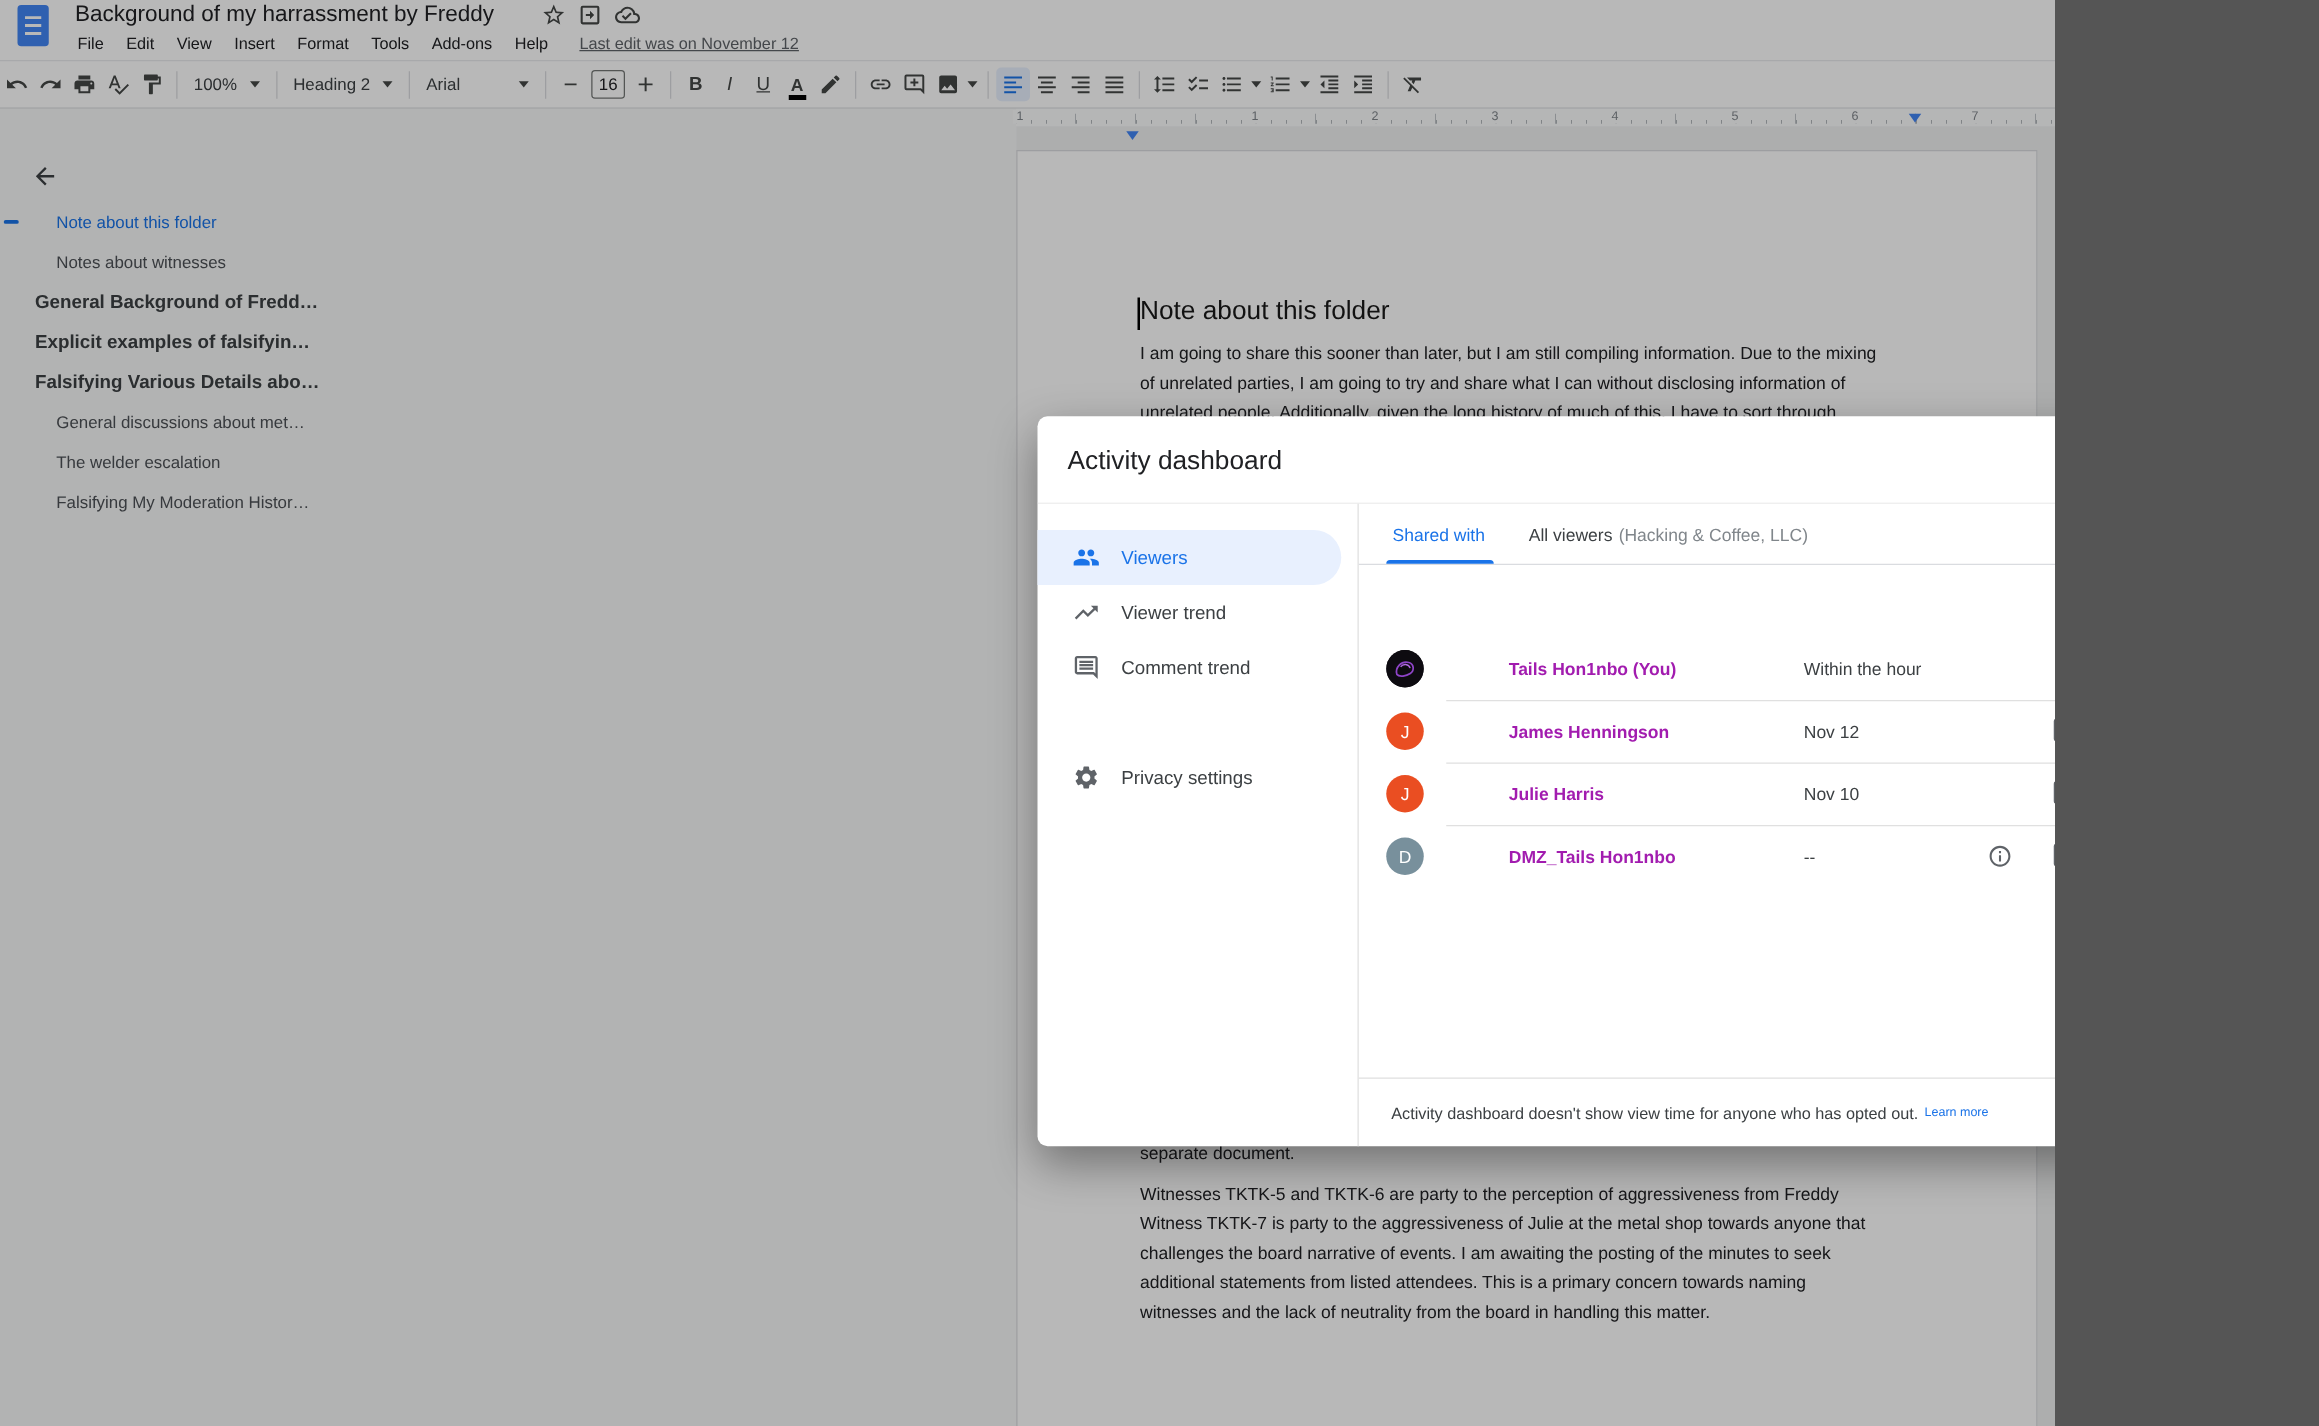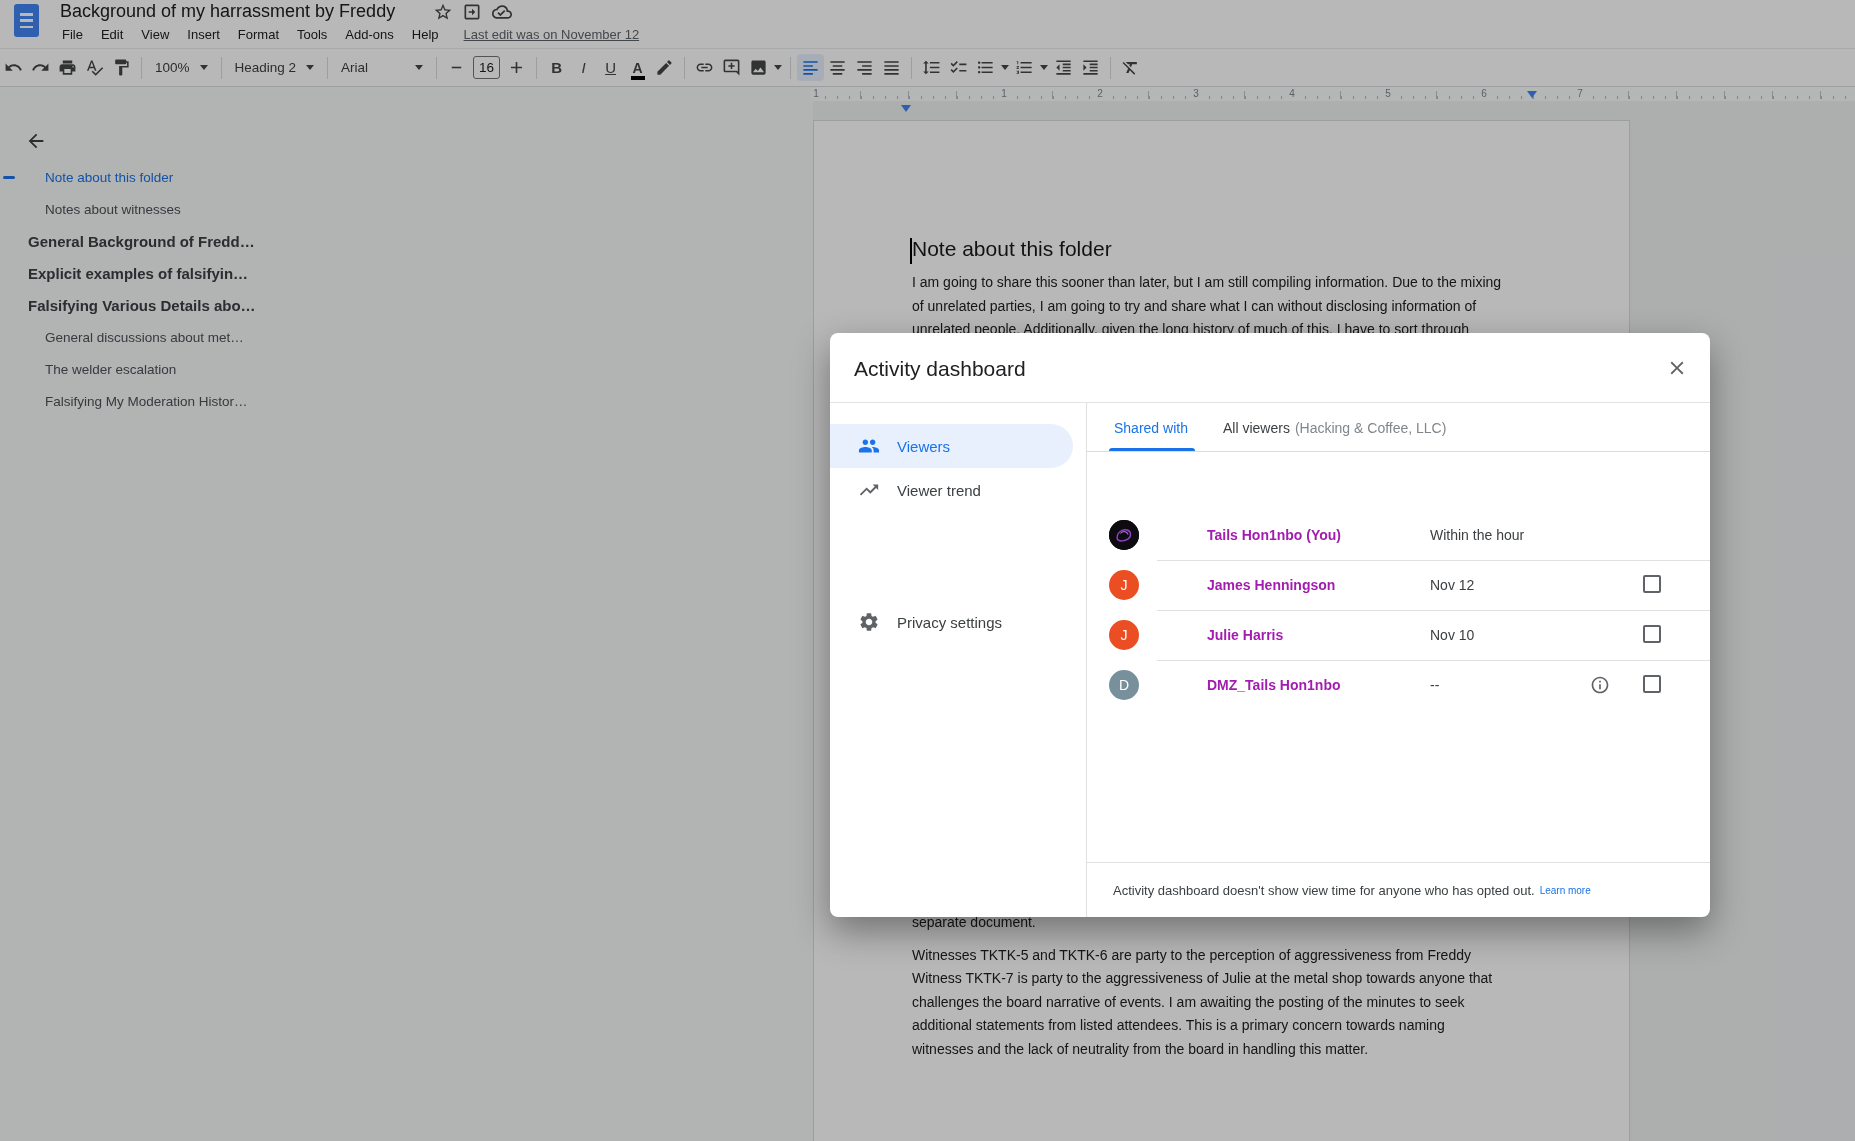--- a/index.html
+++ b/index.html
@@ -1,17 +1,17 @@
 <!DOCTYPE html>
 <html><head>
 <meta charset="utf-8">
 <style>
   * { margin:0; padding:0; box-sizing:border-box; }
   body { background:#555; font-family:"Liberation Sans","DejaVu Sans",sans-serif; }
-  .app { position:relative; width:1855px; height:1141px; background:#fff; overflow:hidden; }
+  .app { position:relative; width:1644px; height:1141px; background:#fff; overflow:hidden; }
 
   
   .titlebar { position:absolute; left:0; top:0; width:100%; height:48px; background:#fff; }
   .docs-logo { position:absolute; left:14px; top:4px; width:25px; height:33px; background:#4285f4; border-radius:3px; }
   .docs-logo::after { content:""; position:absolute; left:6px; top:9px; width:13px; height:15px;
     background:repeating-linear-gradient(to bottom,#fff 0 2.6px, transparent 2.6px 6.4px); }
   .doc-title { position:absolute; left:60px; top:1px; font-size:18px; color:#202124; white-space:nowrap; }
   .tb-icon { position:absolute; top:2px; width:20px; height:20px; fill:#444746; cursor:pointer; }
   .menubar { position:absolute; left:53px; top:22px; display:flex; align-items:center; height:24px; }
   .menu-item { font-size:13px; color:#202124; padding:0 9px; cursor:pointer; }
@@ -94,21 +94,21 @@
   .env { width:23px; height:18px; }
   .env-caret { width:0; height:0; border-left:4.5px solid transparent; border-right:4.5px solid transparent; border-top:5.5px solid #5f6368; }
 
   .vrow { position:absolute; left:0; right:0; height:50px; }
   .rowsep { position:absolute; left:70px; right:0; top:0; height:1px; background:#e0e0e0; }
   .avatar { position:absolute; left:22px; top:10px; width:30px; height:30px; border-radius:50%; display:flex; align-items:center; justify-content:center;
     color:#fff; font-size:14px; font-weight:500; }
   .av-orange { background:#ea4e22; }
   .av-gray { background:#78909c; }
   .row-name { position:absolute; left:74px; top:0; height:50px; display:flex; align-items:center; font-size:14px; font-weight:600; color:#a21caf; white-space:nowrap;margin-left:46px; }
-  .row-val { position:absolute; left:343px; top:0; height:50px; display:flex; align-items:center; font-size:14px; color:#3c4043; }
+  .row-val { position:absolute; left:356px; top:0; height:50px; display:flex; align-items:center; font-size:14px; color:#3c4043; }
   .info-icon { position:absolute; left:503px; top:15px; width:20px; height:20px; fill:#5f6368; cursor:pointer; }
   .cb { position:absolute; left:556px; top:15px; width:18px; height:18px; border:2px solid #5f6368; border-radius:2px; background:#fff; cursor:pointer; }
 
   .mfooter { position:absolute; left:0; right:0; bottom:0; height:55px; border-top:1px solid #e0e0e0; display:flex; align-items:center; padding-left:26px; }
   .mfooter-text { font-size:13px; color:#3c4043; }
   .mfooter-link { font-size:10px; color:#1a73e8; margin-left:5px; cursor:pointer; }
 </style>
 </head>
 <body>
 
@@ -355,20 +355,26 @@
             <path d="M16 11c1.66 0 2.99-1.34 2.99-3S17.66 5 16 5c-1.66 0-3 1.34-3 3s1.34 3 3 3zm-8 0c1.66 0 2.99-1.34 2.99-3S9.66 5 8 5C6.34 5 5 6.34 5 8s1.34 3 3 3zm0 2c-2.33 0-7 1.17-7 3.5V19h14v-2.5c0-2.33-4.67-3.5-7-3.5zm8 0c-.29 0-.62.02-.97.05 1.16.84 1.97 1.97 1.97 3.45V19h6v-2.5c0-2.33-4.67-3.5-7-3.5z"></path>
           </svg>
         <span class="mnav-label">Viewers</span>
       </div>
       <div class="mnav-item" style="top:65px">
         <svg viewBox="0 0 24 24">
             <path d="M16 6l2.29 2.29-4.88 4.88-4-4L2 16.59 3.41 18l6-6 4 4 6.3-6.29L22 12V6z"></path>
           </svg>
         <span class="mnav-label">Viewer trend</span>
       </div>
+      <div class="mnav-item" style="top:109px">
+        <svg viewBox="0 0 24 24">
+            <path d="M21.99 4c0-1.1-.89-2-1.99-2H4c-1.1 0-2 .9-2 2v12c0 1.1.9 2 2 2h14l4 4-.01-18zM20 4v13.17L18.83 16H4V4h16zM6 12h12v2H6zm0-3h12v2H6zm0-3h12v2H6z"></path>
+          </svg>
+        <span class="mnav-label">Comment trend</span>
+      </div>
       <div class="mnav-item" style="top:197px">
         <svg viewBox="0 0 24 24">
             <path d="M19.14 12.94c.04-.3.06-.61.06-.94 0-.32-.02-.64-.07-.94l2.03-1.58c.18-.14.23-.41.12-.61l-1.92-3.32c-.12-.22-.37-.29-.59-.22l-2.39.96c-.5-.38-1.03-.7-1.62-.94l-.36-2.54c-.04-.24-.24-.41-.48-.41h-3.84c-.24 0-.43.17-.47.41l-.36 2.54c-.59.24-1.13.57-1.62.94l-2.39-.96c-.22-.08-.47 0-.59.22L2.74 8.87c-.12.21-.08.47.12.61l2.03 1.58c-.05.3-.09.63-.09.94s.02.64.07.94l-2.03 1.58c-.18.14-.23.41-.12.61l1.92 3.32c.12.22.37.29.59.22l2.39-.96c.5.38 1.03.7 1.62.94l.36 2.54c.05.24.24.41.48.41h3.84c.24 0 .44-.17.47-.41l.36-2.54c.59-.24 1.13-.56 1.62-.94l2.39.96c.22.08.47 0 .59-.22l1.92-3.32c.12-.22.07-.47-.12-.61l-2.01-1.58zM12 15.6c-1.98 0-3.6-1.62-3.6-3.6s1.62-3.6 3.6-3.6 3.6 1.62 3.6 3.6-1.62 3.6-3.6 3.6z"></path>
           </svg>
         <span class="mnav-label">Privacy settings</span>
       </div>
     </div>
     <div class="mnav-divider"></div>
 
     <div class="mcontent">

